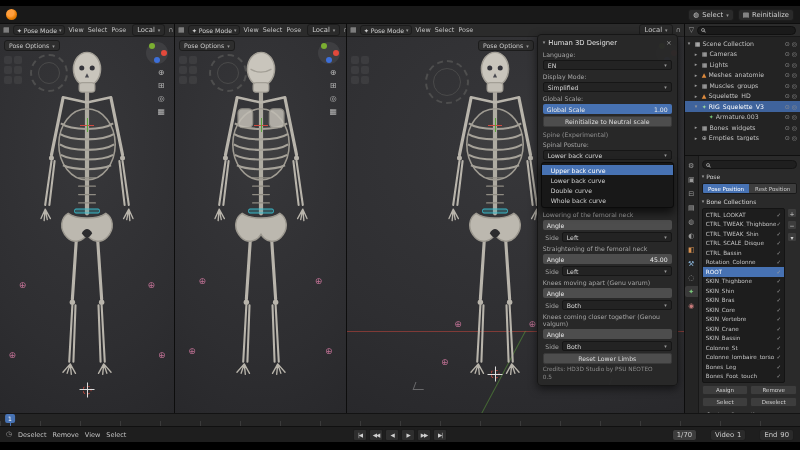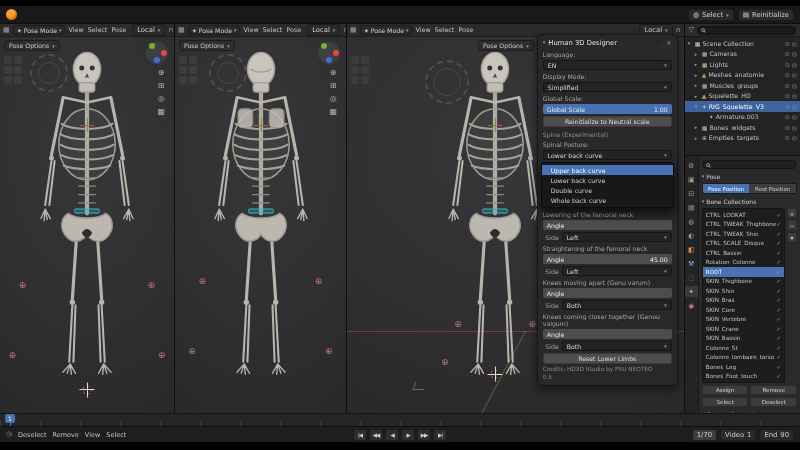--- a/index.html
+++ b/index.html
@@ -139,21 +139,21 @@
 .playhead{position:absolute;left:10px;top:0;bottom:0;width:1px;background:#4772b3}
 .ph-flag{position:absolute;top:0;left:0;transform:translateX(-50%);background:#4772b3;color:#fff;font-size:6px;
   padding:0 3px;border-radius:2px;height:9px;display:flex;align-items:center}
 .timeline{position:absolute;left:0;right:0;bottom:8px;height:16px;background:#1e1e1e;display:flex;align-items:center;
   gap:6px;padding:0 6px;font-size:6.5px;border-top:1px solid #101010}
 .tl-menus{display:flex;gap:6px}
 .vmenu{color:#c3c3c3;white-space:nowrap}
 .transport{position:absolute;left:50%;transform:translateX(-50%);display:flex;gap:2px}
 .tbtn{min-width:14px;height:12px;background:#2e2e2e;border:1px solid #1c1c1c;border-radius:2px;display:flex;
   align-items:center;justify-content:center;font-size:5.5px;color:#cfcfcf;letter-spacing:-1px;padding:0 2px}
-.tl-right{margin-left:auto;display:flex;gap:3px}
+.tl-right{margin-left:auto;display:flex;gap:13px}
 .chip.frame{background:#3d3d3d}
 </style>
 </head>
 <body>
 
 <div class="screen">
 
   <div class="topbar">
     <span class="logo"></span>
     <div class="tb-right">

